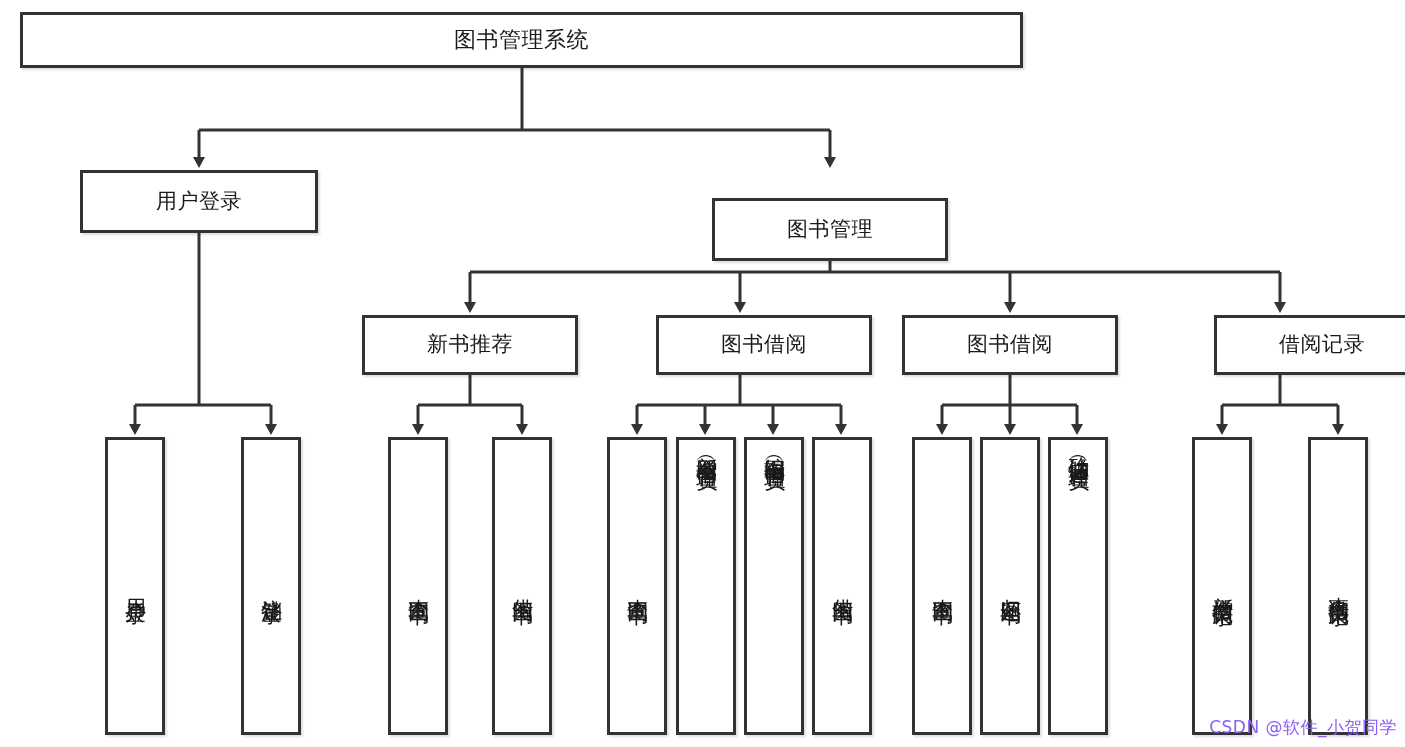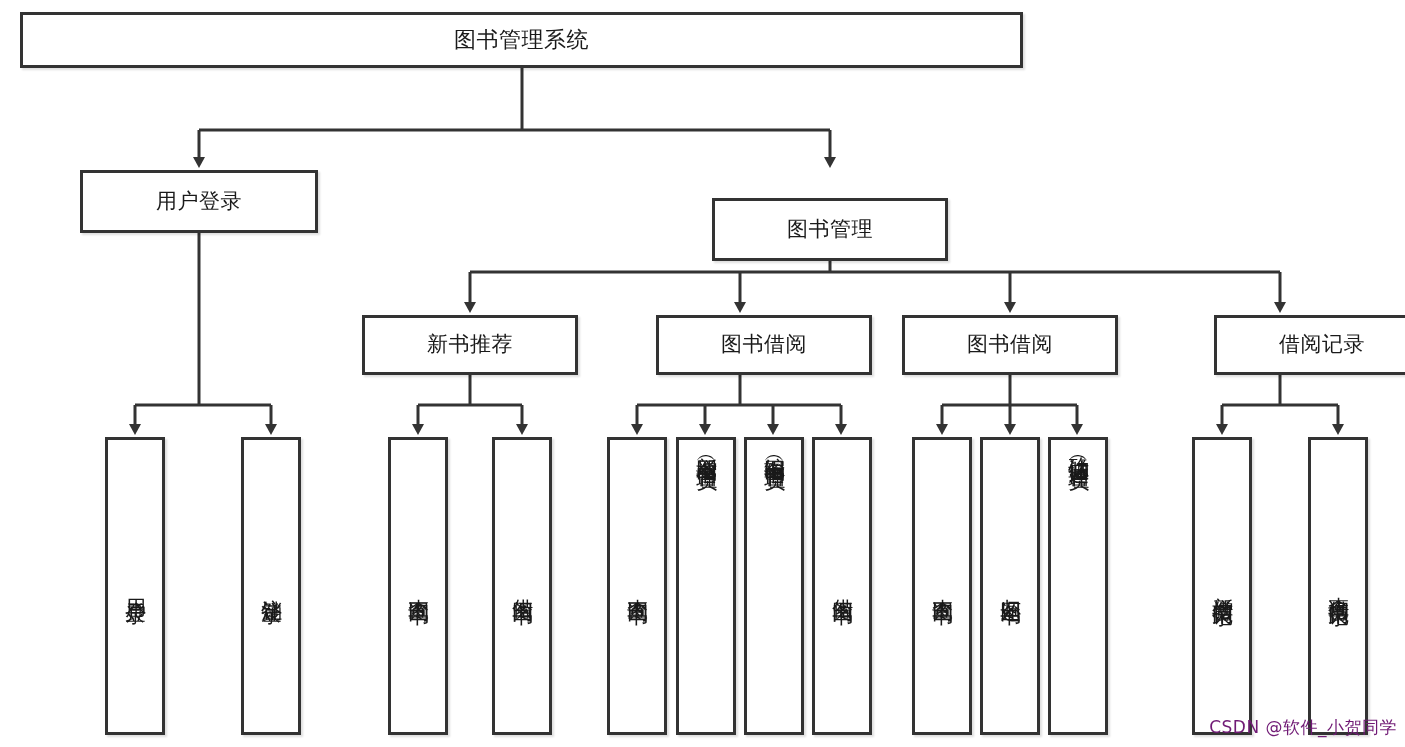--- a/index.html
+++ b/index.html
@@ -65,21 +65,21 @@
     white-space: nowrap;
   }
   .node.vert.centered {
     align-items: center;
   }
   .watermark {
     position: absolute;
     right: 8px;
     bottom: 8px;
     font-size: 17px;
-    color: #701a75;
+    color: #8b5cf6;
     letter-spacing: 0.5px;
     white-space: nowrap;
     user-select: none;
   }
 </style>
 </head>
 <body>
 
 <div id="canvas">
 

